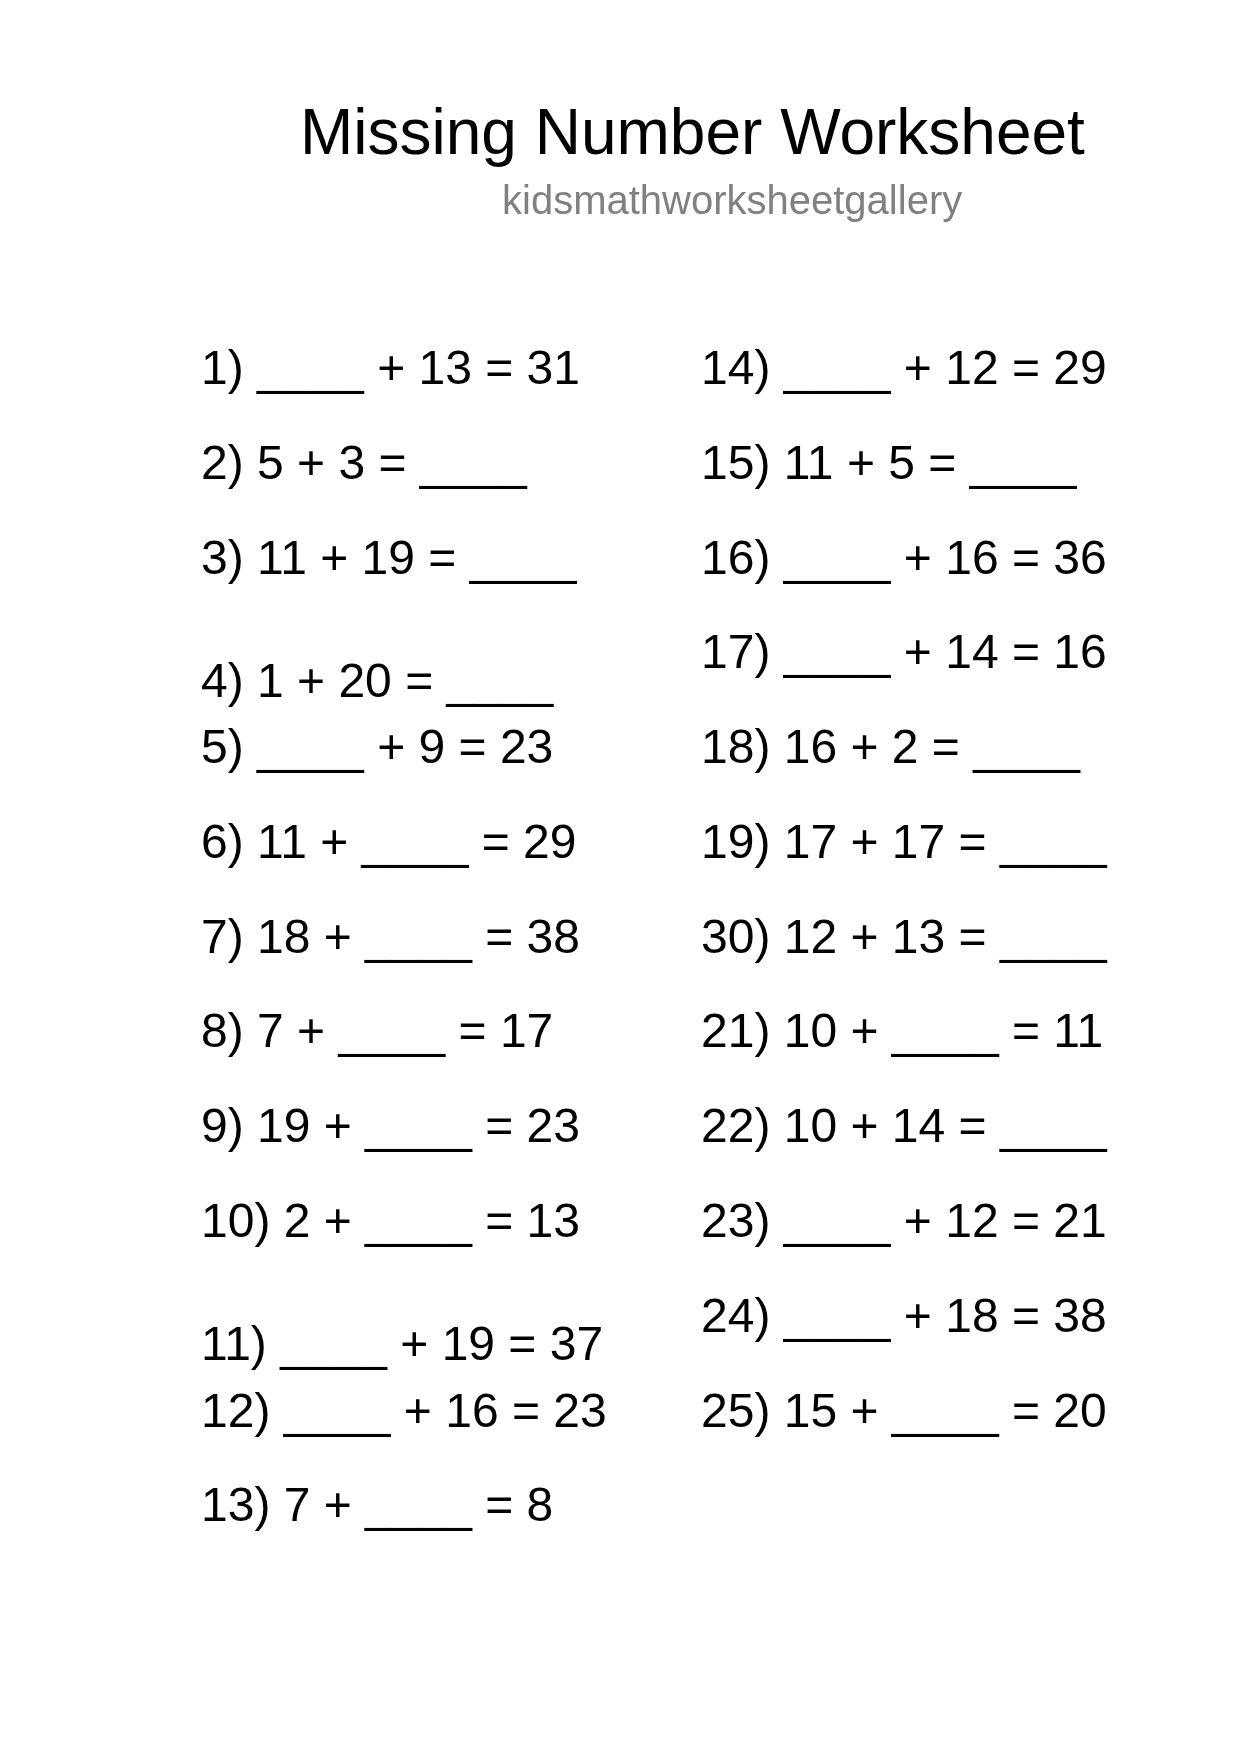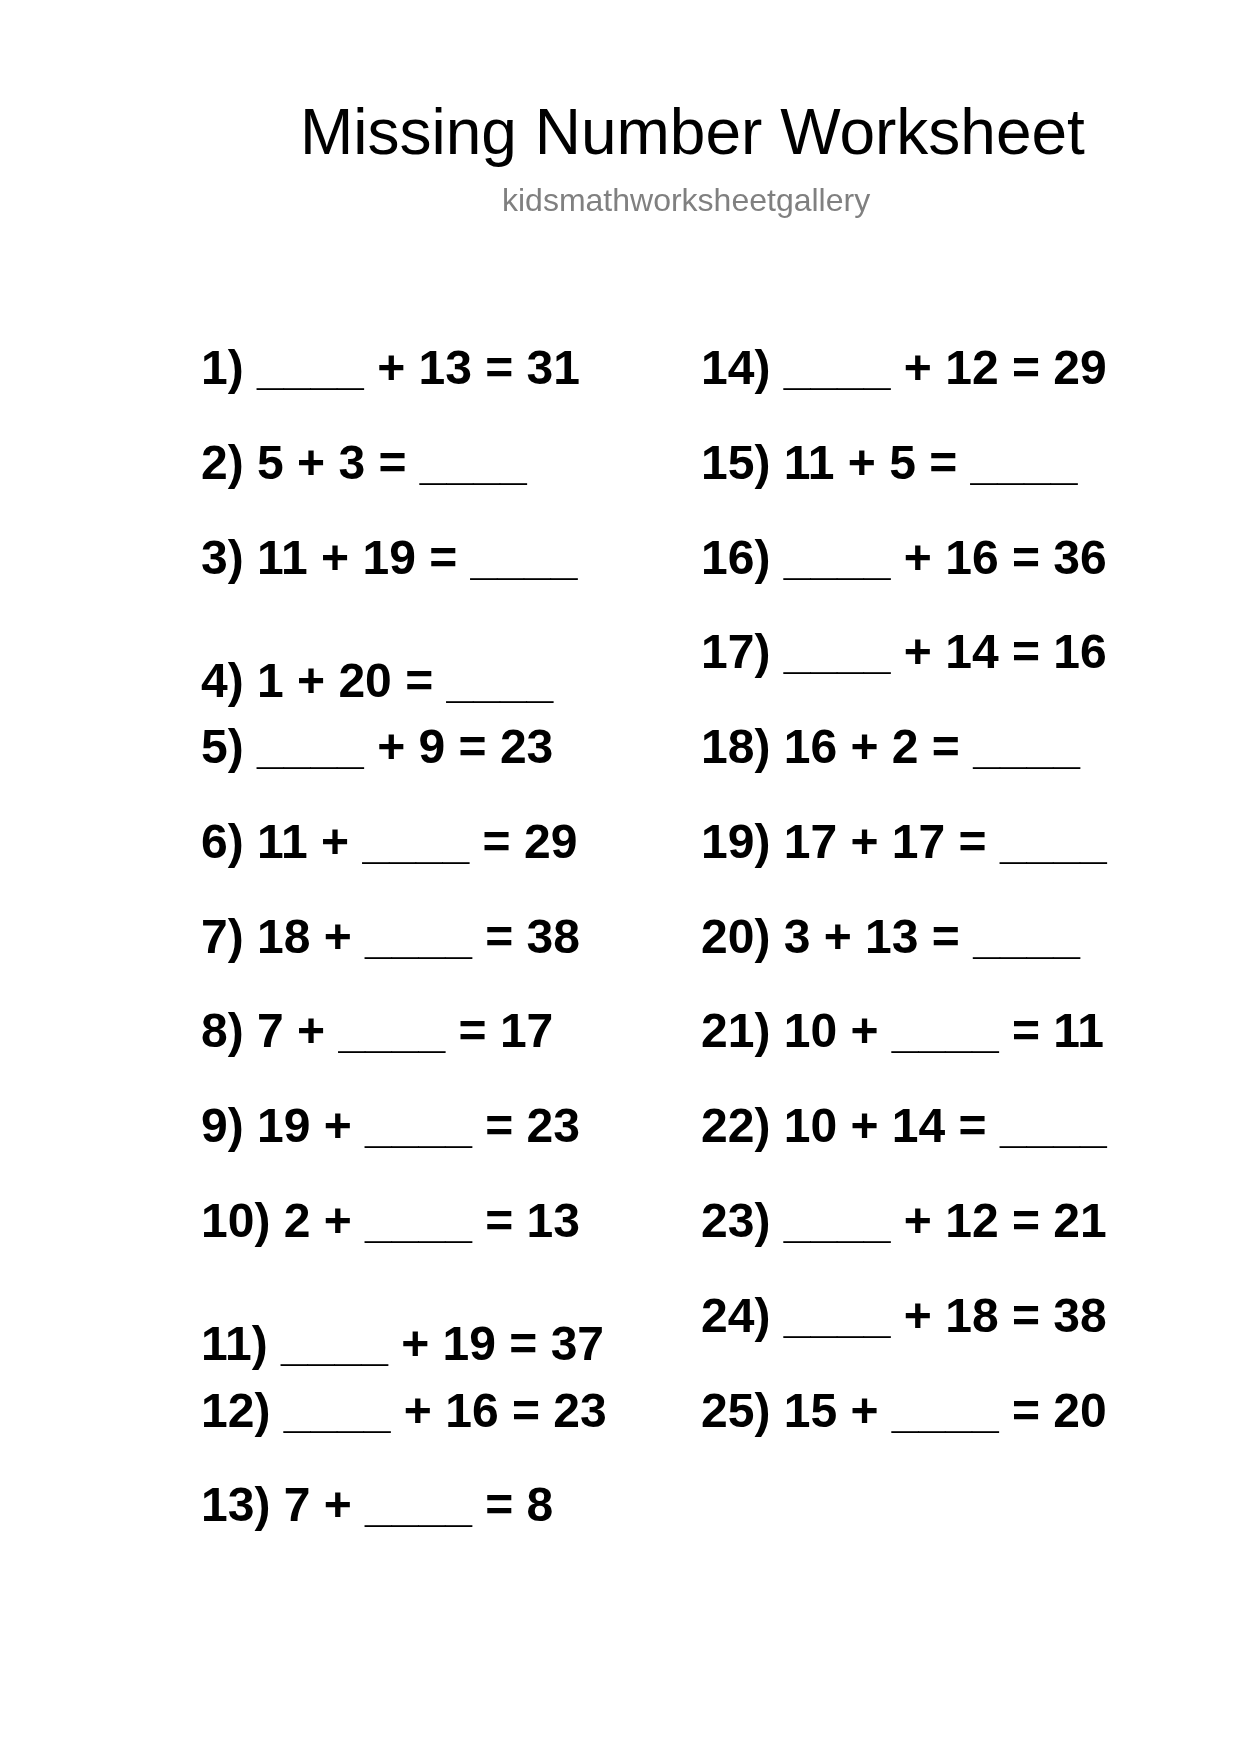--- a/index.html
+++ b/index.html
@@ -21,38 +21,37 @@
       top: 96px;
       font-size: 64px;
       line-height: 72px;
       white-space: nowrap;
       letter-spacing: 0px;
     }
     .subtitle {
       position: absolute;
       left: 502px;
       top: 176px;
-      font-size: 32px;
+      font-size: 40px;
       line-height: 48px;
       color: #808080;
       white-space: nowrap;
     }
     .column {
       position: absolute;
       top: 0;
     }
     .col-left { left: 201px; }
     .col-right { left: 701px; }
     .problem {
       position: absolute;
       left: 0;
       font-size: 48px;
       line-height: 56px;
       white-space: pre;
-      font-weight: bold;
     }
   </style>
 </head>
 <body>
 
 <div class="title">Missing Number Worksheet</div>
 <div class="subtitle">kidsmathworksheetgallery</div>
 
 <div class="column col-left">
   <div class="problem" style="top:340px">1) ____ + 13 = 31</div>
@@ -70,19 +69,19 @@
   <div class="problem" style="top:1477px">13) 7 + ____ = 8</div>
 </div>
 
 <div class="column col-right">
   <div class="problem" style="top:340px">14) ____ + 12 = 29</div>
   <div class="problem" style="top:435px">15) 11 + 5 = ____</div>
   <div class="problem" style="top:530px">16) ____ + 16 = 36</div>
   <div class="problem" style="top:624px">17) ____ + 14 = 16</div>
   <div class="problem" style="top:719px">18) 16 + 2 = ____</div>
   <div class="problem" style="top:814px">19) 17 + 17 = ____</div>
-  <div class="problem" style="top:909px">20) 3 + 13 = ____</div>
+  <div class="problem" style="top:909px">30) 12 + 13 = ____</div>
   <div class="problem" style="top:1003px">21) 10 + ____ = 11</div>
   <div class="problem" style="top:1098px">22) 10 + 14 = ____</div>
   <div class="problem" style="top:1193px">23) ____ + 12 = 21</div>
   <div class="problem" style="top:1288px">24) ____ + 18 = 38</div>
   <div class="problem" style="top:1383px">25) 15 + ____ = 20</div>
 </div>
 
 </body></html>

